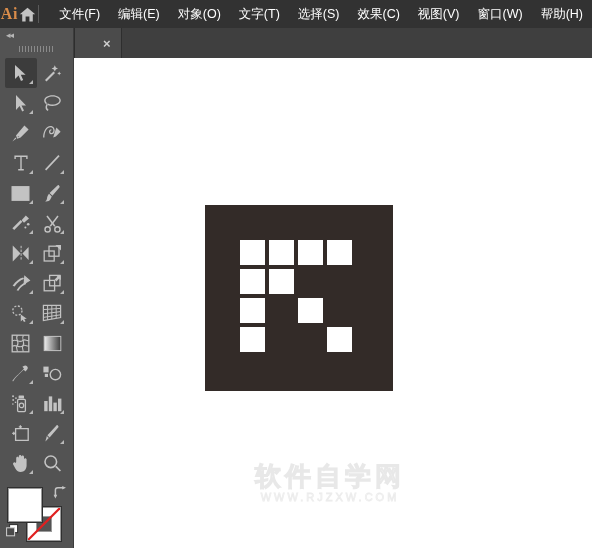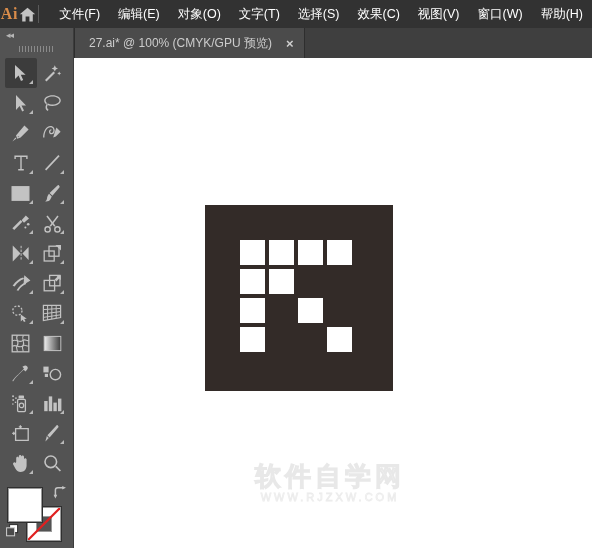--- a/index.html
+++ b/index.html
@@ -218,21 +218,20 @@
       <div class="menu-item">选择(S)</div>
       <div class="menu-item">效果(C)</div>
       <div class="menu-item">视图(V)</div>
       <div class="menu-item">窗口(W)</div>
       <div class="menu-item">帮助(H)</div>
     </div>
   </div>
 
   <div class="tabbar">
     <div class="doc-tab">
-      <span class="doc-tab-title">27.ai* @ 100% (CMYK/GPU 预览)</span>
       <span class="doc-tab-close">×</span>
     </div>
   </div>
 
   <div class="toolpanel">
 
     <div class="tp-collapse">◂◂</div>
     <div class="tp-grip">
         <div class="dots"></div>
       </div>

